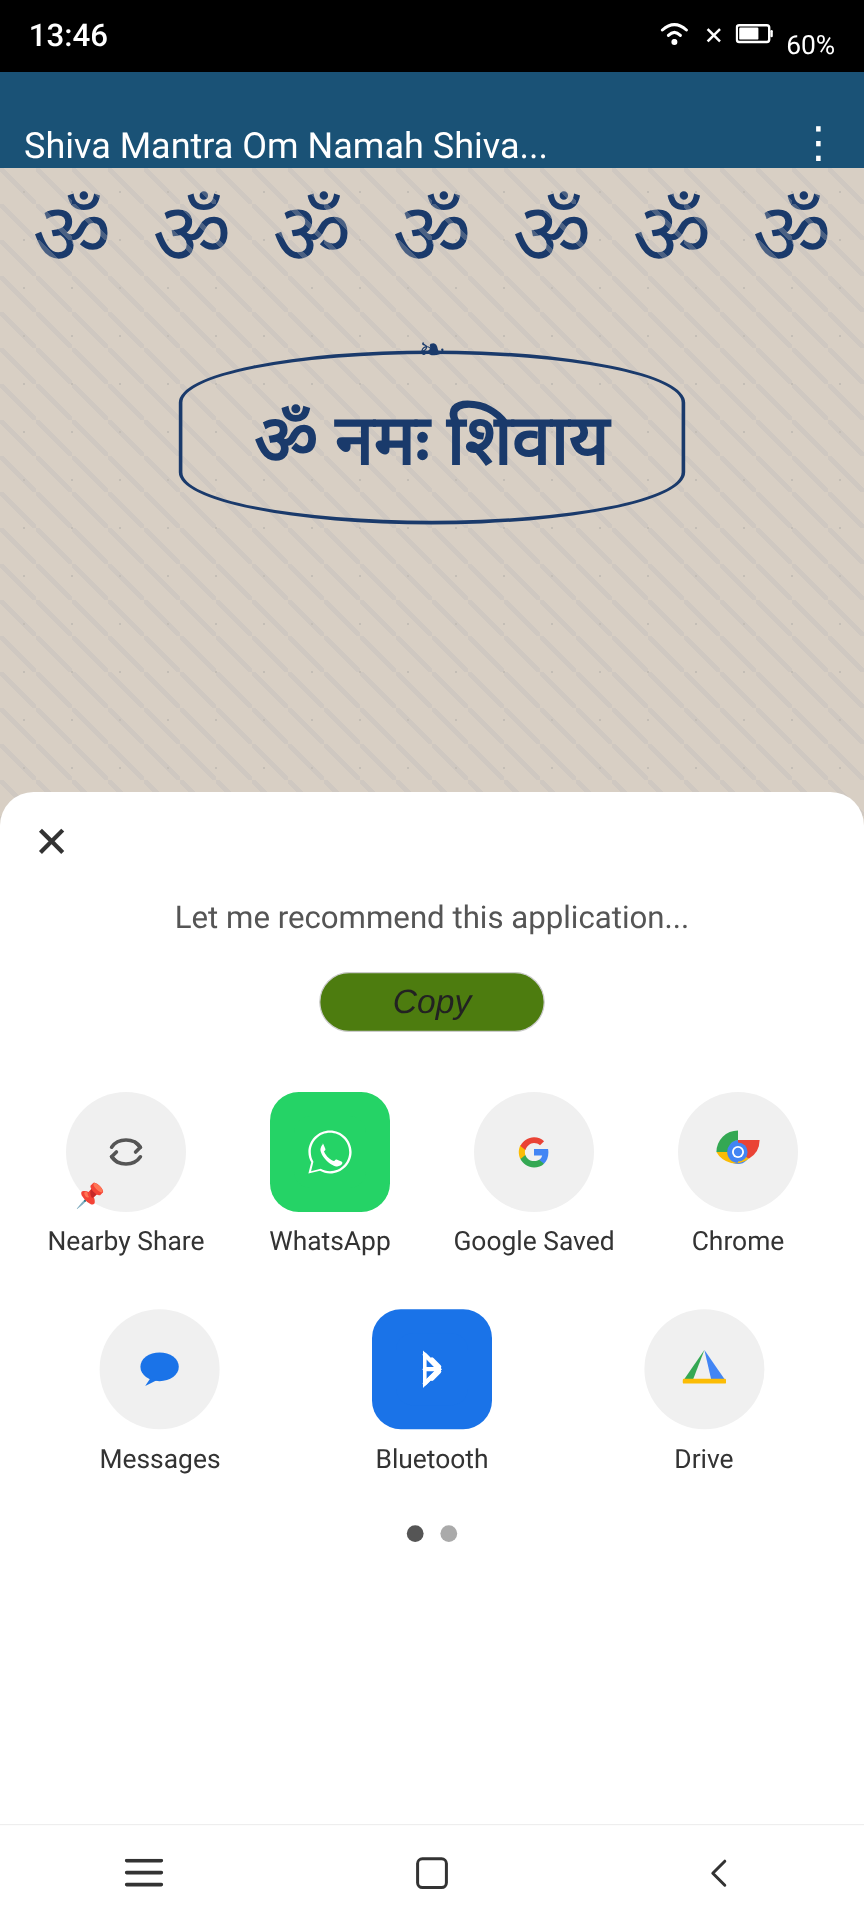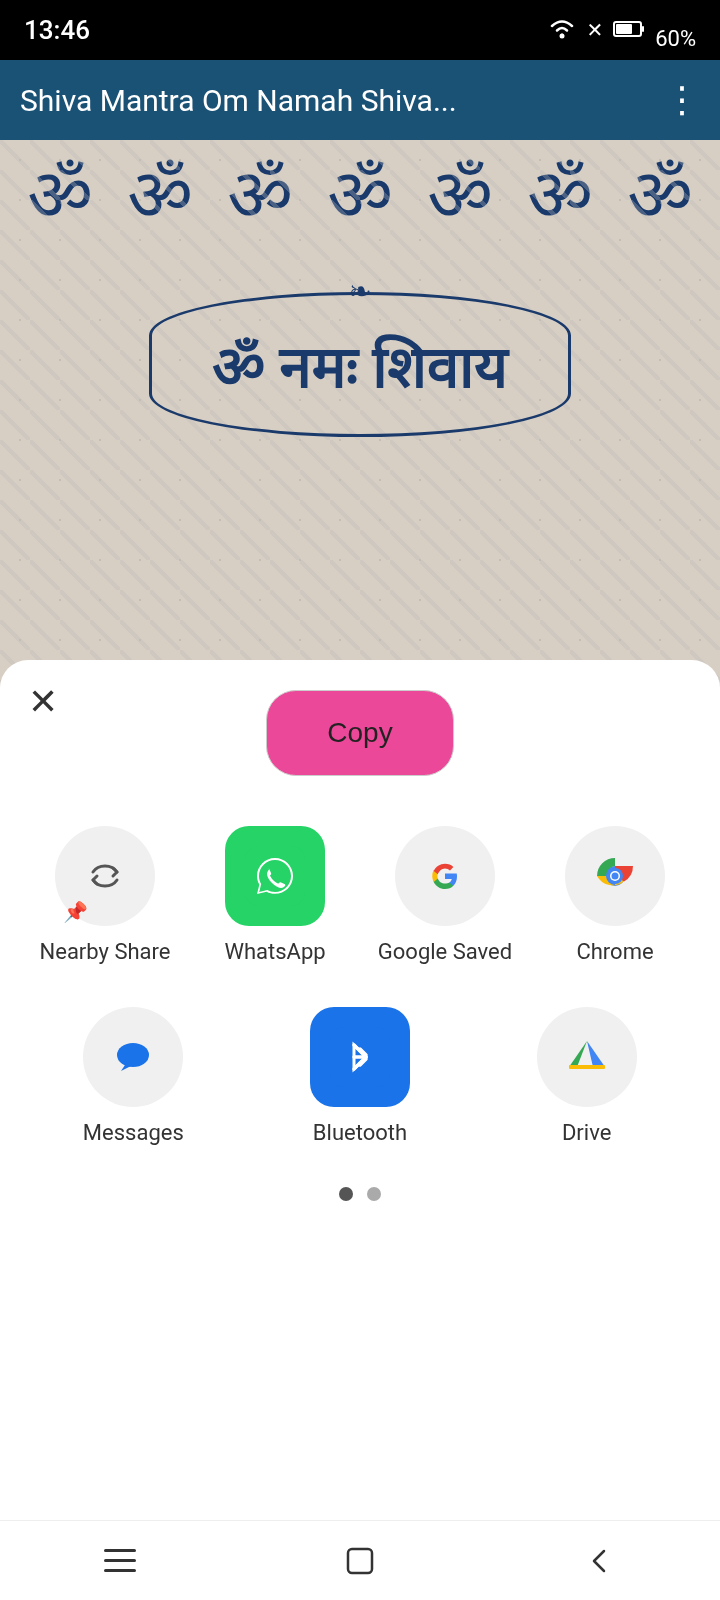--- a/index.html
+++ b/index.html
@@ -45,21 +45,21 @@
       font-size: 22px;
       margin-top: 16px;
     }
 
     
     .app-bar {
       width: 720px;
       height: 80px;
       background: #1a5276;
       display: flex;
-      align-items: center;
+      align-items: flex-end;
       padding: 0 20px;
       justify-content: space-between;
     }
     .app-bar-title {
       color: #fff;
       font-size: 30px;
       font-weight: 400;
       flex: 1;
     }
     .app-bar-menu {
@@ -138,25 +138,26 @@
       margin-top: 90px;
       color: #555;
       font-size: 26px;
       text-align: center;
       padding: 0 40px;
     }
     .copy-btn {
       margin-top: 30px;
       border: 1.5px solid #ccc;
       border-radius: 30px;
-      padding: 26px 60px;
+      padding: 8px 60px;
       font-size: 28px;
       color: #222;
-      background: #ec4899;
+      background: #4d7c0f;
       cursor: pointer;
+      font-style: italic;
     }
 
     
     .app-grid {
       margin-top: 40px;
       width: 100%;
       padding: 0 20px;
       display: flex;
       flex-direction: column;
       gap: 0;
@@ -333,20 +334,21 @@
 
       <div style="position:absolute;top:-20px;left:50%;transform:translateX(-50%);color:#1a3a6b;font-size:28px;">❧</div>
       <div class="mantra-text">ॐ नमः शिवाय</div>
     </div>
   </div>
 </div>
 
 <div class="share-sheet">
   <span class="close-btn">✕</span>
 
+  <div class="share-text">Let me recommend this application...</div>
 
   <button class="copy-btn">Copy</button>
 
   <div class="app-grid">
 
     <div class="app-row">
 
       <div class="app-item">
         <div class="app-icon nearby-icon">
           <svg width="56" height="56" viewBox="0 0 56 56" fill="none">

